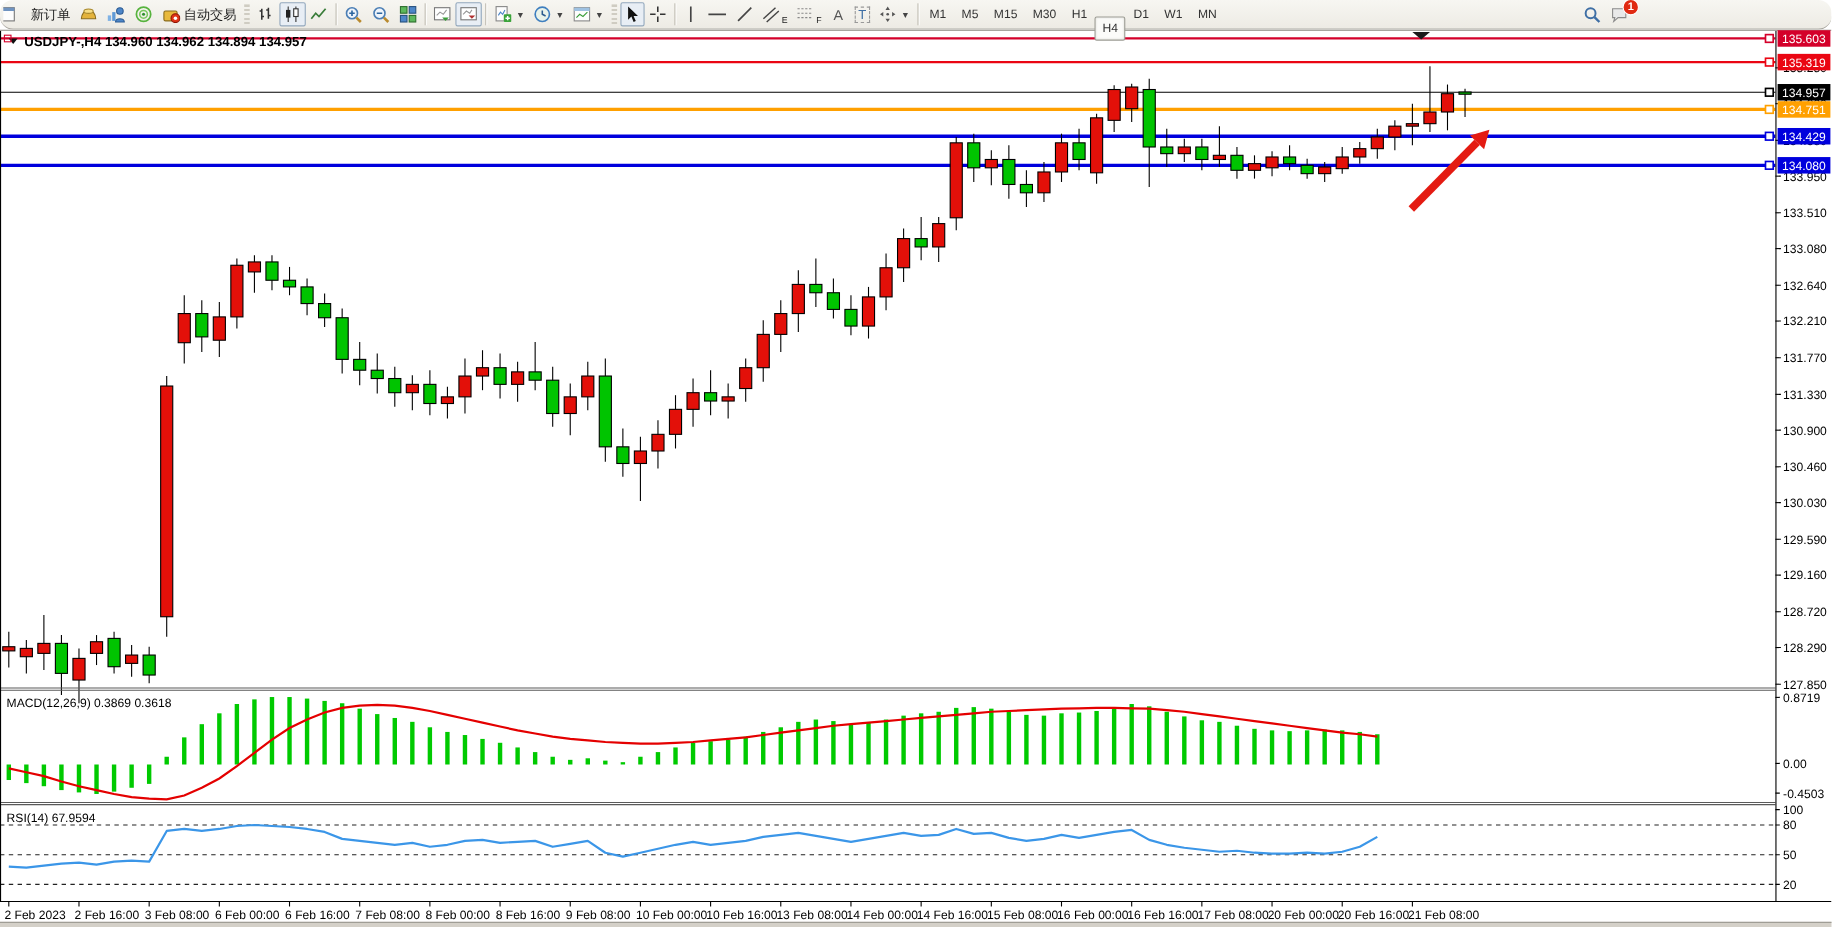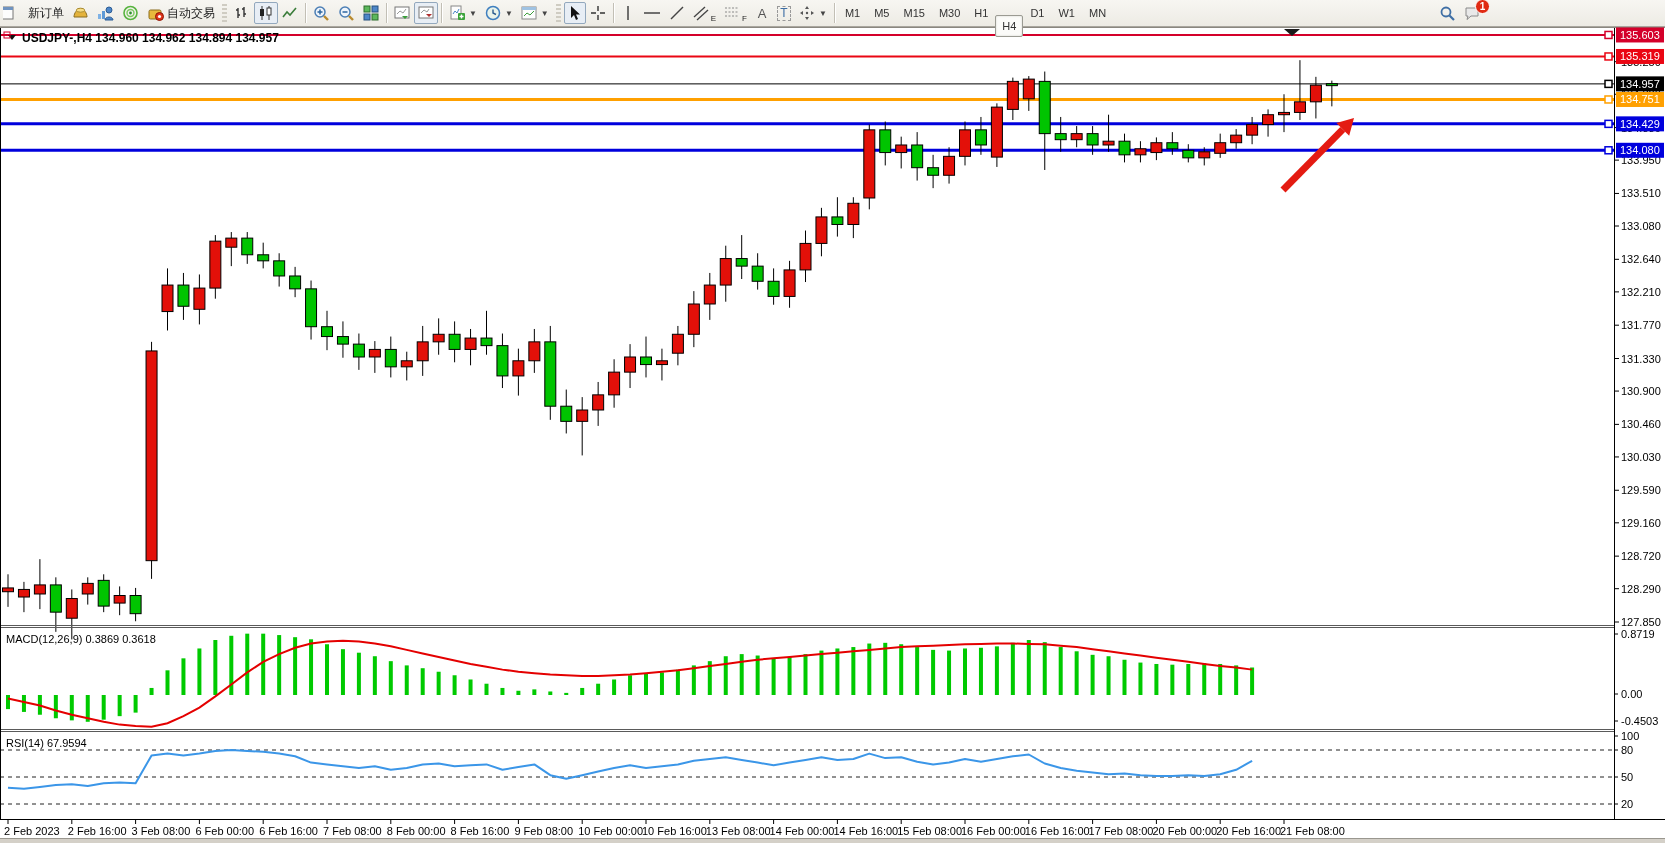--- a/index.html
+++ b/index.html
@@ -1,20 +1,20 @@
 <!DOCTYPE html>
 <html><head>
 <meta charset="utf-8">
 <style>
   html,body{margin:0;padding:0;width:1665px;height:843px;overflow:hidden;
     font-family:"Liberation Sans",sans-serif;background:#ffffff;}
   
   .toolbar{position:absolute;left:0;top:0;width:1665px;height:27px;
     background:linear-gradient(#f7f6f2,#edebe4);border-bottom:1px solid #a9a69e;
-    display:flex;align-items:center;padding:0 2px;box-sizing:border-box;z-index:30;}
+    display:flex;align-items:center;padding:0 2px;box-sizing:border-box;z-index:30;border-radius:12px;}
   .tb-grip{width:5px;height:18px;margin:0 3px;
     background:repeating-linear-gradient(180deg,#cfccc2 0 2px,transparent 2px 4px);}
   .tb-sep{width:1px;height:20px;background:#c2bfb5;box-shadow:1px 0 0 #ffffff;margin:0 3px;}
   .tb-btn{height:22px;min-width:22px;display:flex;align-items:center;justify-content:center;
     gap:3px;border:1px solid transparent;border-radius:2px;font-size:12px;color:#222;
     padding:0 3px;box-sizing:border-box;}
   .tb-btn.pressed{background:#e8eef5;border:1px solid #93a8bd;}
   .tb-btn .caret{font-size:8px;color:#444;margin-left:1px;}
   .tf-btn{font-size:11px;color:#333;padding:0 6px;height:20px;display:flex;align-items:center;
     border:1px solid transparent;border-radius:2px;}

